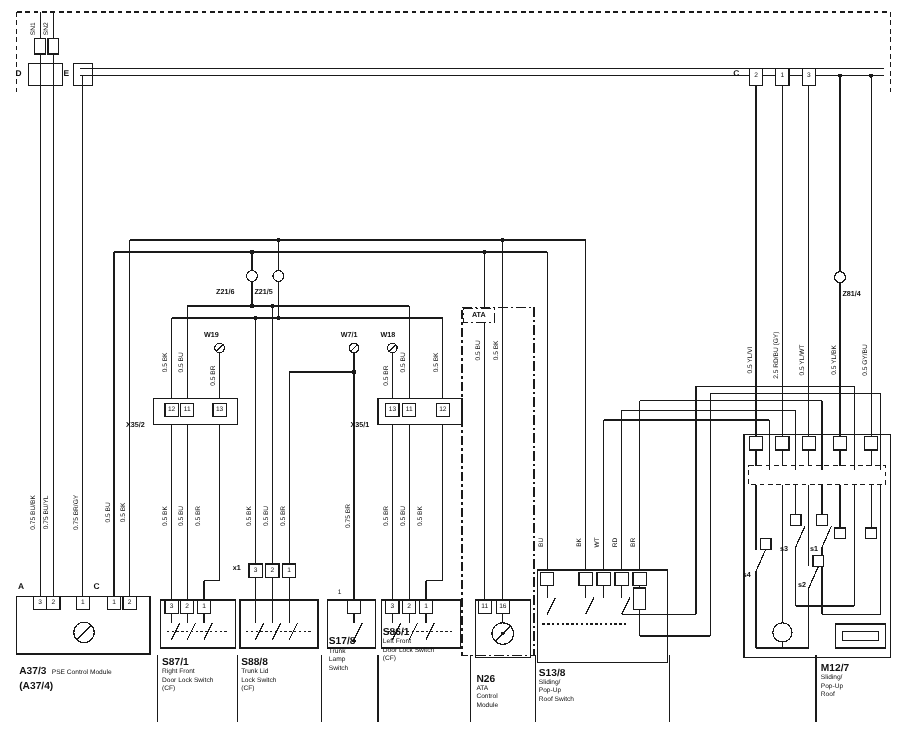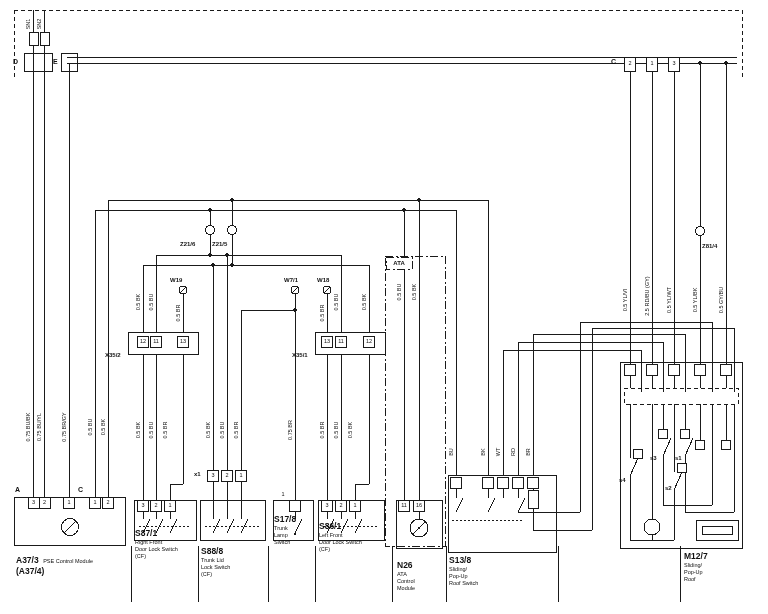--- a/index.html
+++ b/index.html
@@ -375,33 +375,33 @@
 <div class="vlab" style="left:625.5px;top:300px">0.5 YL/VI</div>
 <div class="vlab" style="left:647.5px;top:296px">2.5 RD/BU (GY)</div>
 <div class="vlab" style="left:669.5px;top:300px">0.5 YL/WT</div>
 <div class="vlab" style="left:695.5px;top:300px">0.5 YL/BK</div>
 <div class="vlab" style="left:721.5px;top:300px">0.5 GY/BU</div>
 
 <div class="cl" style="left:16px;top:549px">
   <div><span class="cid">A37/3</span> <span class="cname">PSE Control Module</span></div>
   <div class="cid">(A37/4)</div>
 </div>
-<div class="cl" style="left:135px;top:529px">
+<div class="cl" style="left:135px;top:547px">
   <div class="cid">S87/1</div>
   <div class="cname">Right Front</div>
   <div class="cname">Door Lock Switch</div>
   <div class="cname">(CF)</div>
 </div>
 <div class="cl" style="left:201px;top:547px">
   <div class="cid">S88/8</div>
   <div class="cname">Trunk Lid</div>
   <div class="cname">Lock Switch</div>
   <div class="cname">(CF)</div>
 </div>
-<div class="cl" style="left:274px;top:515px">
+<div class="cl" style="left:274px;top:530px">
   <div class="cid">S17/8</div>
   <div class="cname">Trunk</div>
   <div class="cname">Lamp</div>
   <div class="cname">Switch</div>
 </div>
 <div class="cl" style="left:319px;top:522px">
   <div class="cid">S86/1</div>
   <div class="cname">Left Front</div>
   <div class="cname">Door Lock Switch</div>
   <div class="cname">(CF)</div>

